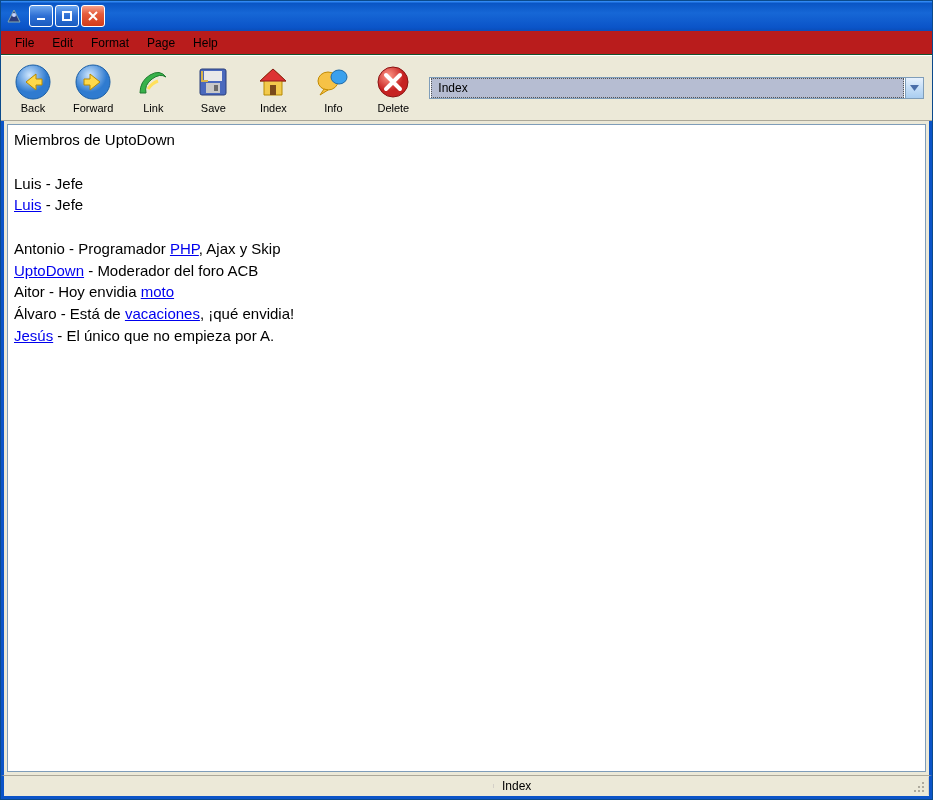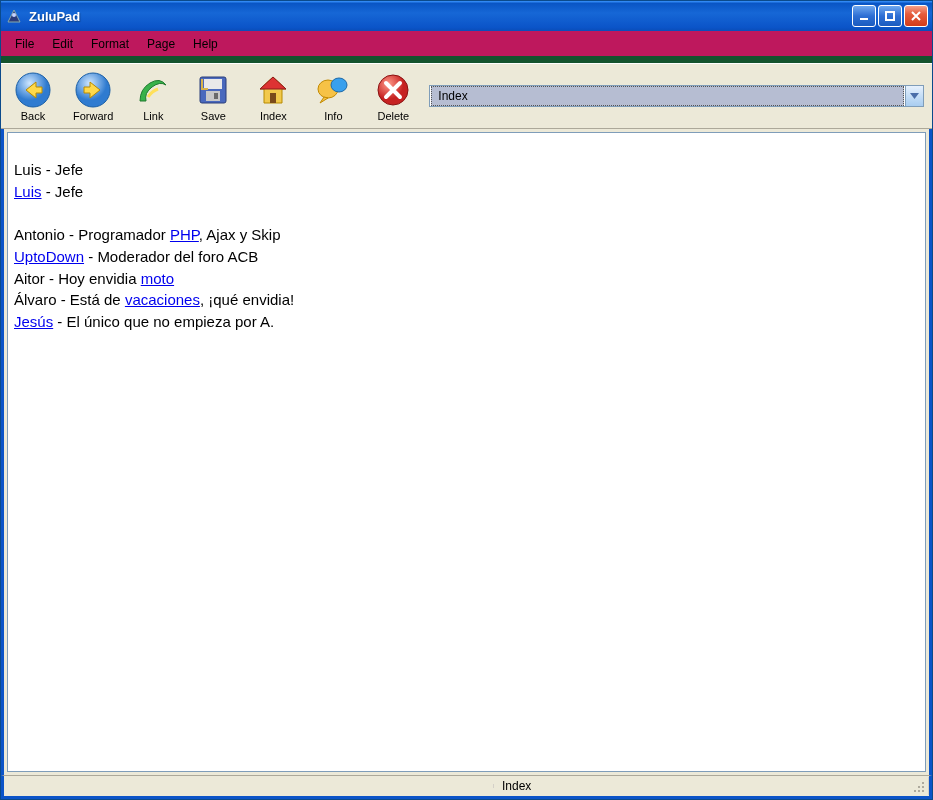--- a/index.html
+++ b/index.html
@@ -49,23 +49,23 @@
 .win-btn.min, .win-btn.max {
   background: linear-gradient(to bottom, #6fa8ef 0%, #2e6fd4 50%, #1a5bc0 100%);
 }
 .win-btn.close {
   background: linear-gradient(to bottom, #f6a088 0%, #e55c3c 40%, #d23b1a 100%);
 }
 .win-btn svg { display: block; }
 
 
 .menubar {
-  height: 32px;
-  background: #be185d;
-  border-bottom: 7px solid #14532d;
+  height: 24px;
+  background: #b91c1c;
+  border-bottom: 1px solid #14532d;
   display: flex;
   align-items: center;
   padding: 0 6px;
   gap: 2px;
 }
 .menubar .menu-item {
   padding: 3px 8px;
   font-size: 12px;
   color: #000;
 }
@@ -173,21 +173,20 @@
 
 <div class="window">
 
   <div class="titlebar">
     <span class="appicon">
       <svg width="18" height="18" viewBox="0 0 18 18">
         <path d="M3 15 L9 3 L15 15 Z" fill="#2b3a7a" stroke="#8aa" stroke-width="1"></path>
         <circle cx="9" cy="8" r="2" fill="#c7d4ff"></circle>
       </svg>
     </span>
-    <span class="title">ZuluPad</span>
     <div class="win-buttons">
       <div class="win-btn min">
         <svg width="12" height="12" viewBox="0 0 12 12">
             <rect x="2" y="8" width="8" height="2" fill="#fff"></rect>
           </svg>
       </div>
       <div class="win-btn max">
         <svg width="12" height="12" viewBox="0 0 12 12">
             <rect x="2" y="2" width="8" height="8" fill="none" stroke="#fff" stroke-width="2"></rect>
           </svg>
@@ -310,20 +309,21 @@
           <svg width="9" height="6" viewBox="0 0 9 6">
               <path d="M0 0 L9 0 L4.5 6 Z" fill="#4a6ea9"></path>
             </svg>
         </div>
       </div>
     </div>
   </div>
 
   <div class="content-frame">
     <div class="editor">
+      <p>Miembros de UptoDown</p>
       <p class="blank"></p>
       <p>Luis - Jefe</p>
       <p><a href="#">Luis</a><span> - Jefe</span></p>
       <p class="blank"></p>
       <p><span>Antonio - Programador </span><a href="#">PHP</a><span>, Ajax y Skip</span></p>
       <p><a href="#">UptoDown</a><span> - Moderador del foro ACB</span></p>
       <p><span>Aitor - Hoy envidia </span><a href="#">moto</a></p>
       <p><span>Álvaro - Está de </span><a href="#">vacaciones</a><span>, ¡qué envidia!</span></p>
       <p><a href="#">Jesús</a><span> - El único que no empieza por A.</span></p>
     </div>

